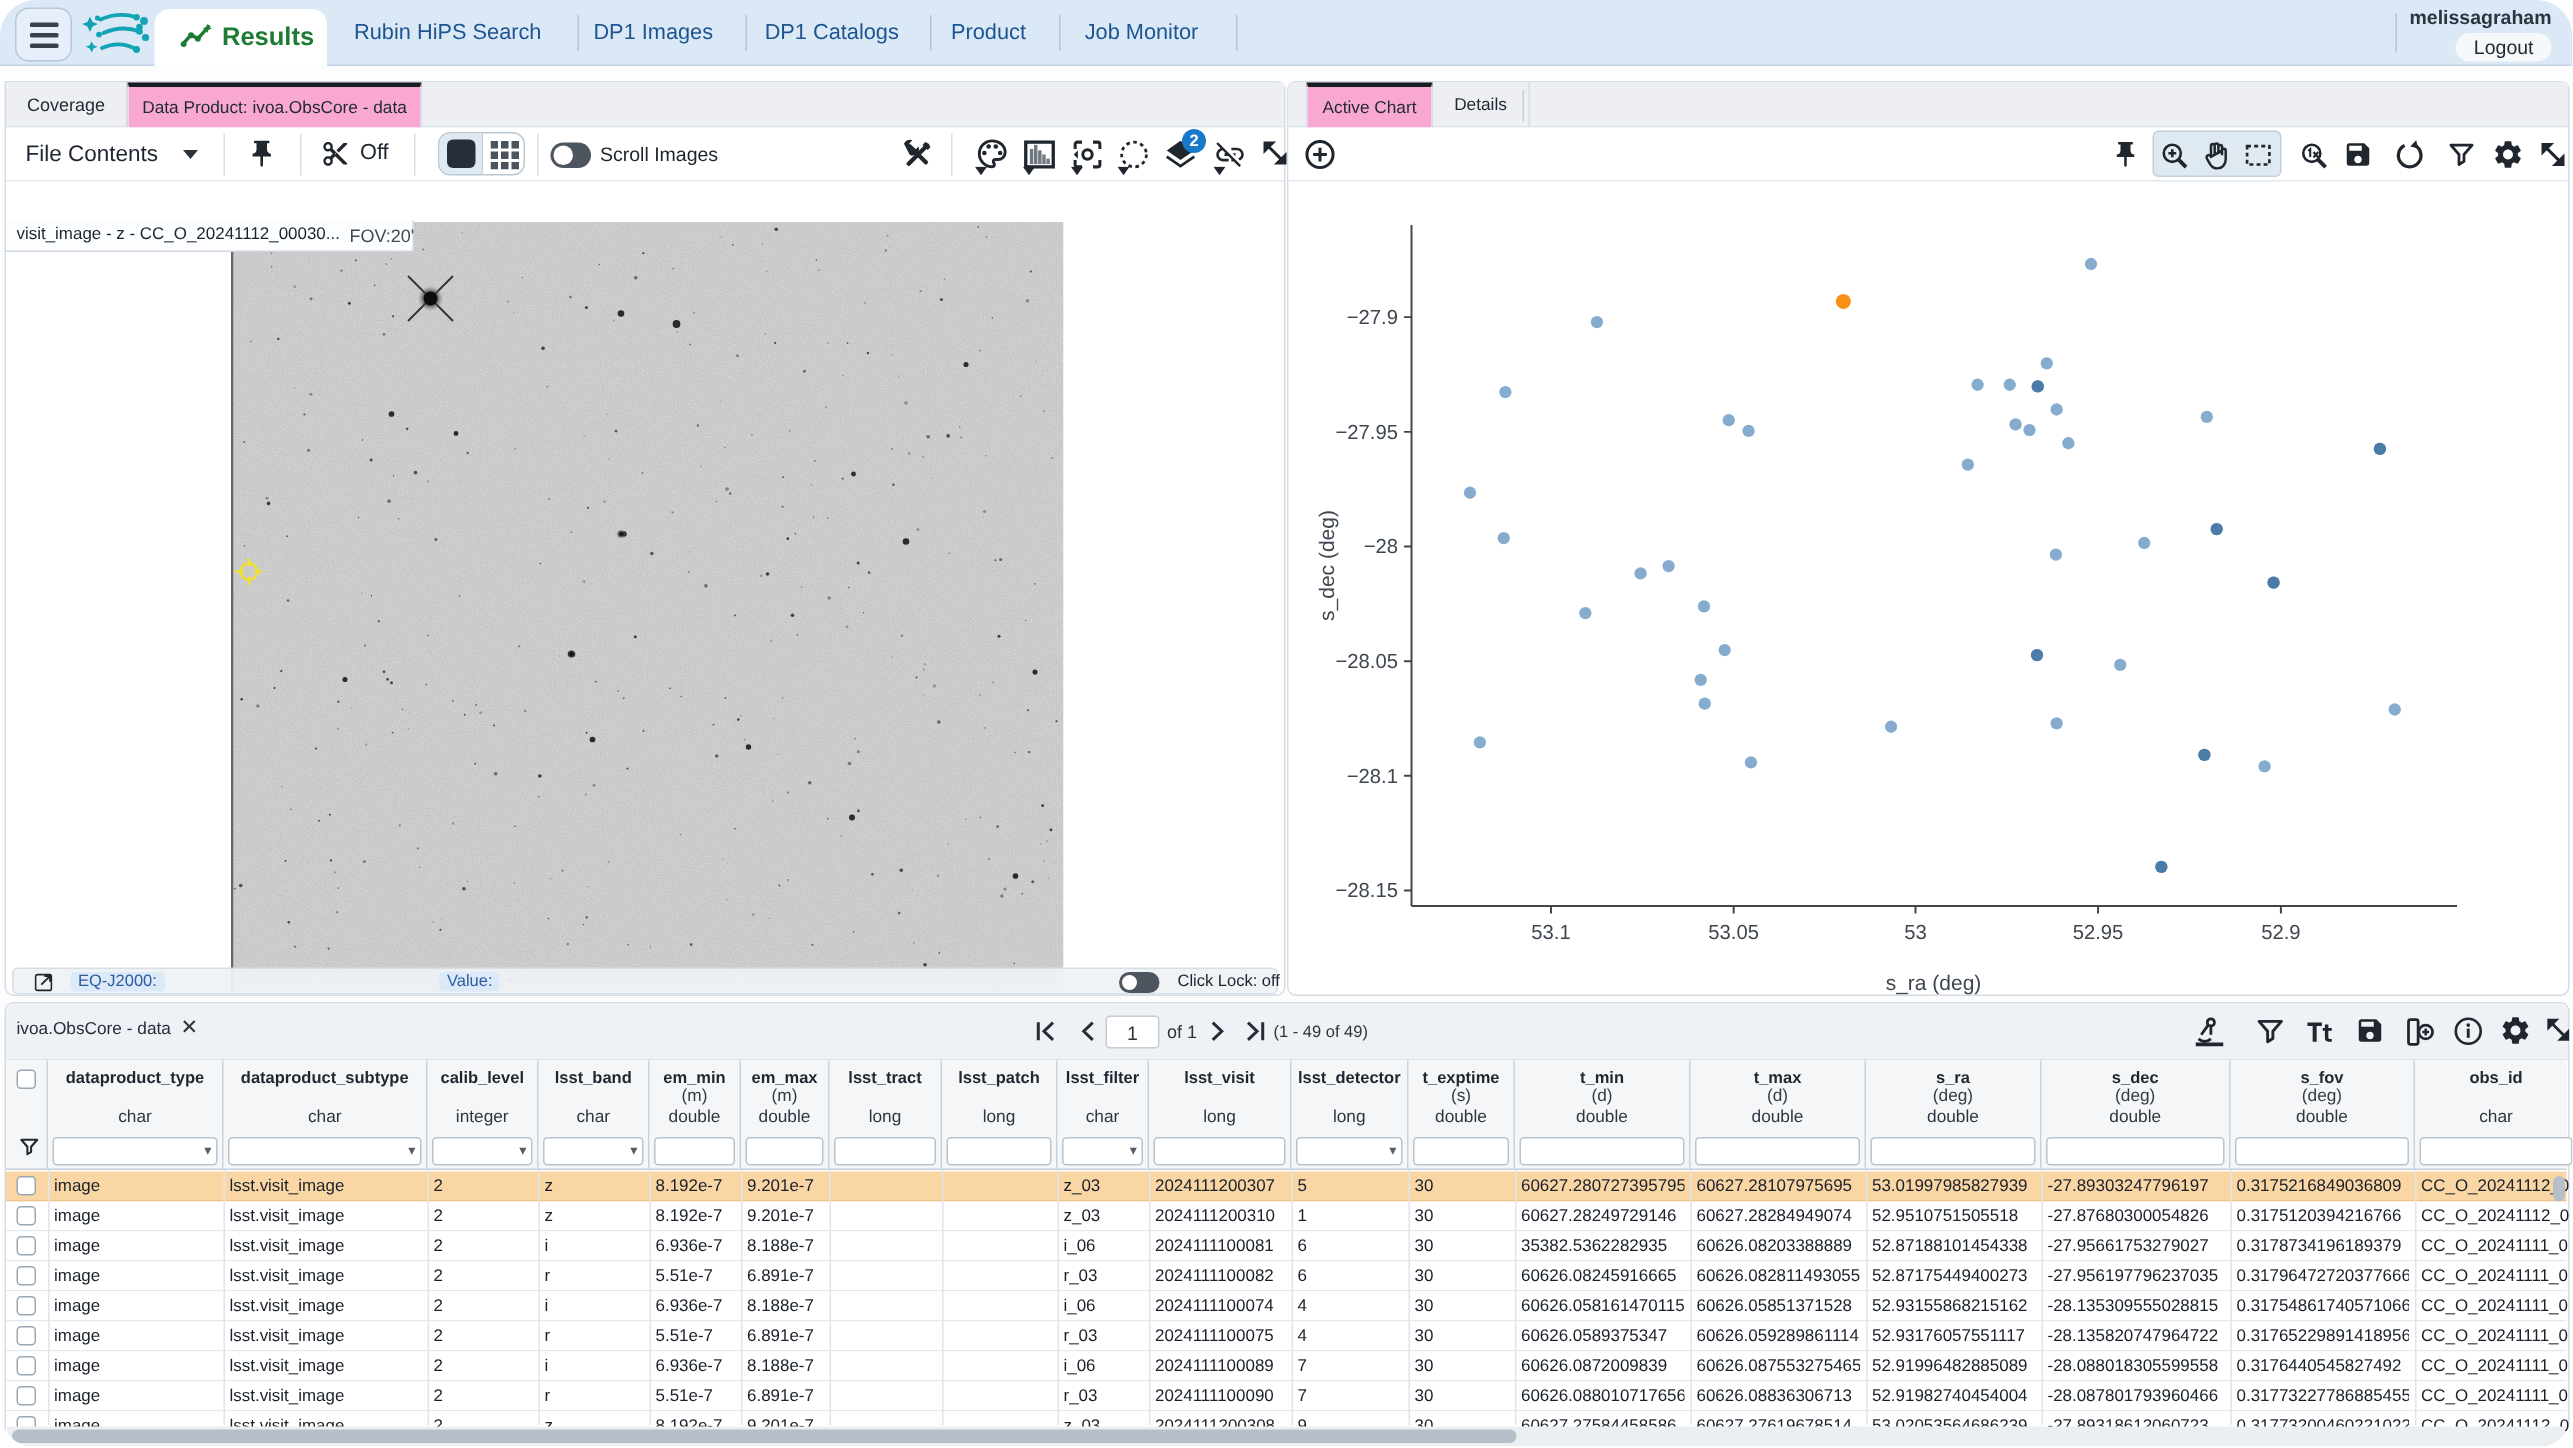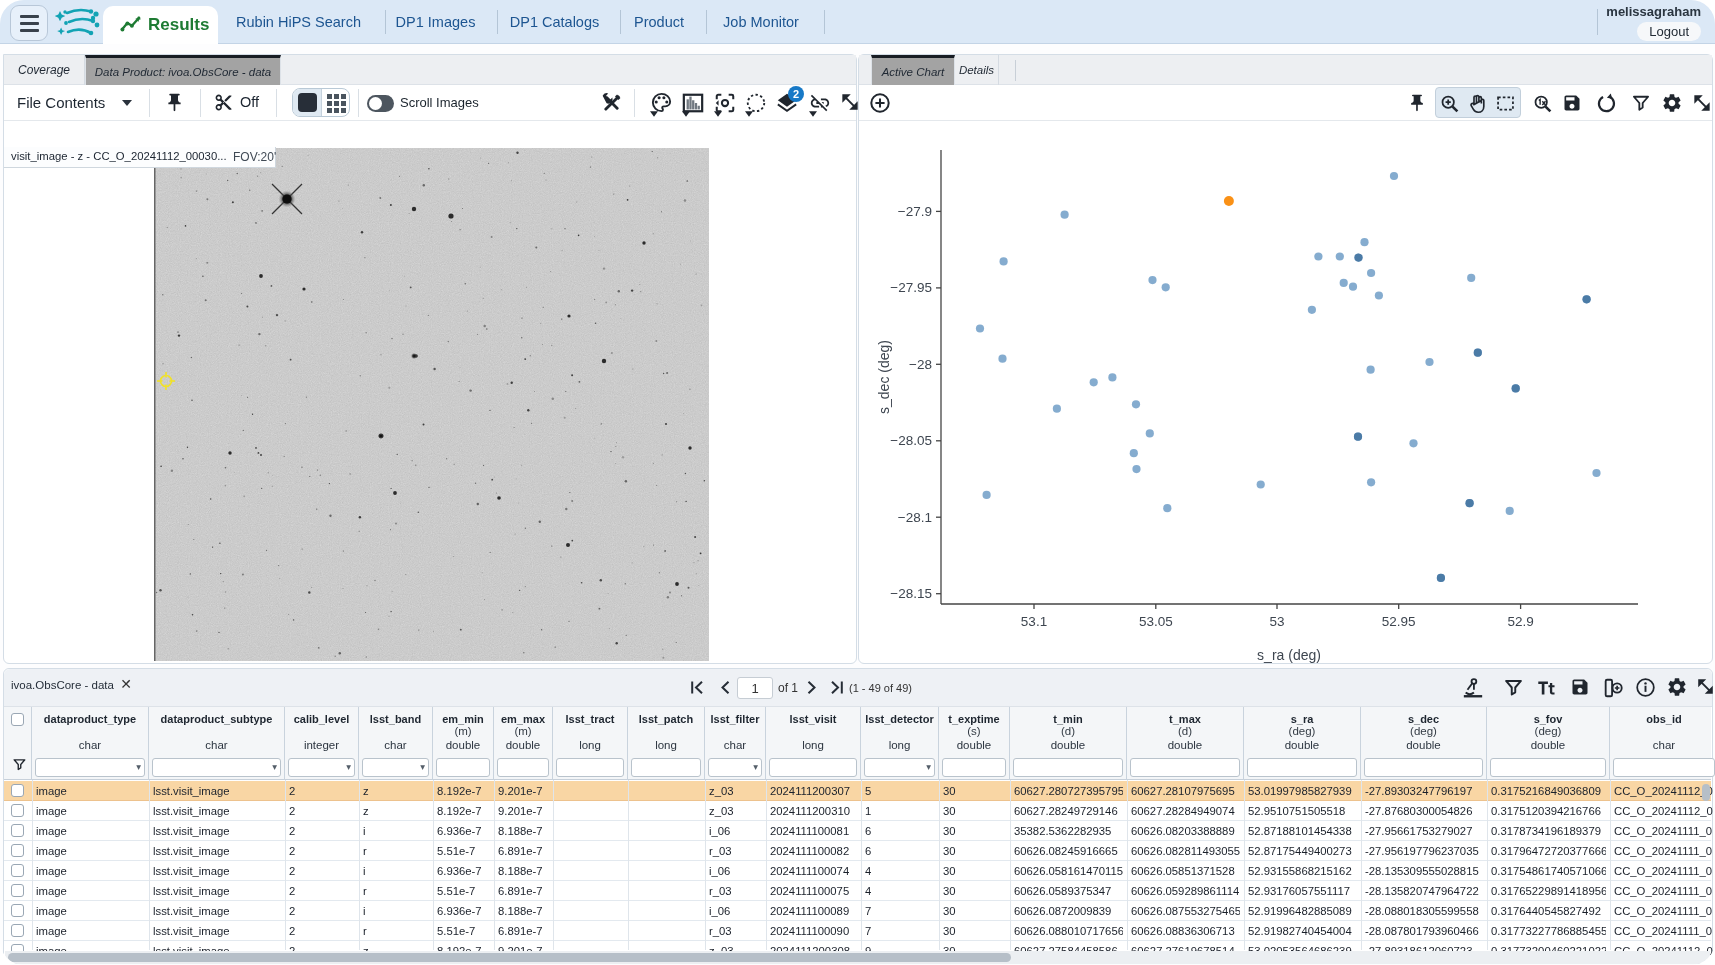--- a/index.html
+++ b/index.html
@@ -14,23 +14,23 @@
 .navsep { position:absolute; top:10px; width:1px; height:24px; background:#b4c5d6; }
 #userbox { position:absolute; right:14px; top:4px; text-align:right; }
 #username { font-size:13px; color:#2a3540; font-weight:bold; }
 #logout { display:inline-block; margin-top:3px; padding:2px 12px; background:#f6f8fa; border-radius:11px; font-size:13px; color:#222b35; }
 #usersep { position:absolute; right:117px; top:9px; width:1px; height:26px; background:#b4c5d6; }
 
 
 #lpanel { position:absolute; left:3px; top:54px; width:854px; height:610px; background:#fff; border:1px solid #d4dde6; border-radius:0 6px 6px 6px; }
 #rpanel { position:absolute; left:858px; top:54px; width:855px; height:610px; background:#fff; border:1px solid #d4dde6; border-radius:6px 6px 6px 6px; }
 
-.tabstrip { position:absolute; left:0; top:0; width:100%; height:30px; background:#edeff2; border-bottom:1px solid #dde2e8;font-style:italic; }
+.tabstrip { position:absolute; left:0; top:0; width:100%; height:30px; background:#edeff2; border-bottom:1px solid #dde2e8; }
 .ptab { position:absolute; top:0; height:30px; display:flex; align-items:center; justify-content:center; font-size:12px; color:#1f2833; white-space:nowrap; }
-.ptab.active { background:#a3a3a3; border-top:3px solid #181d24; border-right:1px solid #dde2e8; border-left:1px solid #dde2e8; }
+.ptab.active { background:#f9a8d4; border-top:3px solid #181d24; border-right:1px solid #dde2e8; border-left:1px solid #dde2e8; }
 .ptab.inactive { border-right:1px solid #d5dbe2; }
 
 
 #ltoolbar { position:absolute; left:0; top:30px; width:100%; height:36px; background:#fff; border-bottom:1px solid #e4e8ec; }
 .tsep { position:absolute; top:4px; width:1px; height:28px; background:#d9dfe5; }
 #filecontents { position:absolute; left:13px; top:9px; font-size:15px; color:#1c2530; }
 #fc-arrow { position:absolute; left:118px; top:15px; width:0; height:0; border-left:5.5px solid transparent; border-right:5.5px solid transparent; border-top:6px solid #2a323c; }
 #offtxt { position:absolute; left:236px; top:9px; font-size:14.5px; color:#1c2530; }
 #btngroup { position:absolute; left:288px; top:3px; width:58px; height:29px; border:1px solid #b9c9d6; border-radius:8px; background:#fff; }
 #btngroup .half1 { position:absolute; left:0; top:0; width:29px; height:27px; background:#dfe9f2; border-radius:7px 0 0 7px; border-right:1px solid #c6d2dd; }
@@ -631,26 +631,41 @@
   <line x1="0" y1="-9" x2="0" y2="-3.5"></line>
           <line x1="0" y1="3.5" x2="0" y2="9"></line>
   <line x1="-9" y1="0" x2="-3.5" y2="0"></line>
           <line x1="3.5" y1="0" x2="9" y2="0"></line>
 </g>
 </svg>
   <div id="caption">
         <span class="t1">visit_image - z - CC_O_20241112_00030...</span>
         <span class="t2">FOV:20'</span>
       </div>
+  <div id="statusbar">
+    <svg style="position:absolute;left:13px;top:2px" width="14" height="14" viewBox="0 0 24 24">
+          <g fill="none" stroke="#20262e" stroke-width="1.8">
+            <rect x="3" y="3" width="18" height="18" rx="2"></rect>
+            <path d="M9.5 14.5L19 5" stroke-width="2.2"></path>
+            <path d="M13 4.5h6.5V11" stroke-width="2.2"></path>
+          </g>
+        </svg>
+    <div class="pill" style="left:38px">EQ-J2000:</div>
+    <div class="pill" style="left:284px">Value:</div>
+    <div class="toggle" style="left:737px;top:2px;width:27px;height:14px">
+          <div class="knob" style="width:10px;height:10px"></div>
+        </div>
+    <div id="clicklock">Click Lock: off</div>
+  </div>
 </div>
 
 <div id="rpanel">
   <div class="tabstrip">
     <div class="ptab active" style="left:12px;width:84px;font-size:11.5px">Active Chart</div>
-    <div class="ptab inactive" style="left:96px;width:44px;font-size:11.5px">Details</div>
+    <div class="ptab inactive" style="left:96px;width:65px;font-size:11.5px">Details</div>
     <div style="position:absolute;left:156px;top:5px;width:1px;height:21px;background:#c8cfd7"></div>
   </div>
   <div id="rtoolbar">
     <svg style="position:absolute;left:10px;top:7px" width="22" height="22" viewBox="0 0 24 24">
           <circle cx="12" cy="12" r="9.5" fill="none" stroke="#20262e" stroke-width="2.2"></circle>
           <path d="M12 7v10M7 12h10" stroke="#20262e" stroke-width="2.2"></path>
         </svg>
     <svg style="position:absolute;left:548px;top:8px" width="20" height="20" viewBox="0 0 24 24">
           <path fill="#20262e" d="M16 9V4h1c.55 0 1-.45 1-1s-.45-1-1-1H7c-.55 0-1 .45-1 1s.45 1 1 1h1v5c0 1.66-1.34 3-3 3v2h5.97v7l1 1 1-1v-7H19v-2c-1.66 0-3-1.34-3-3z"></path>
         </svg>

